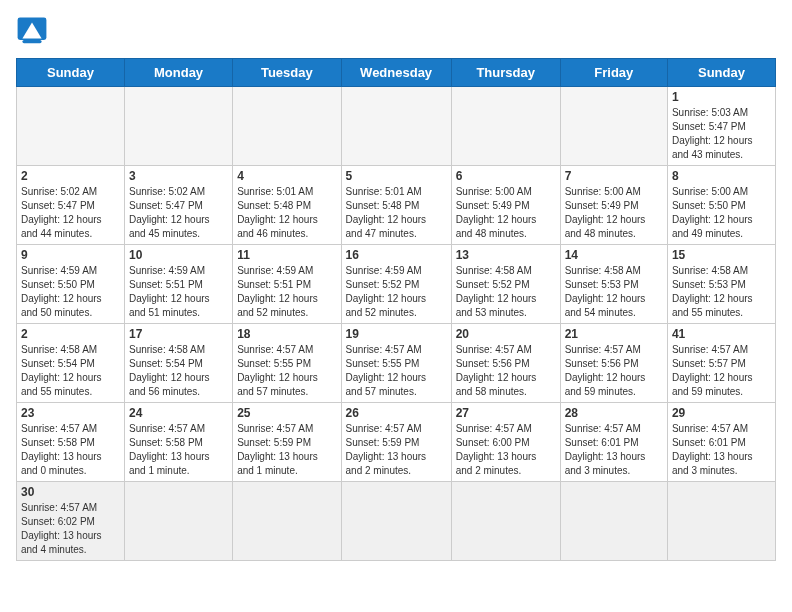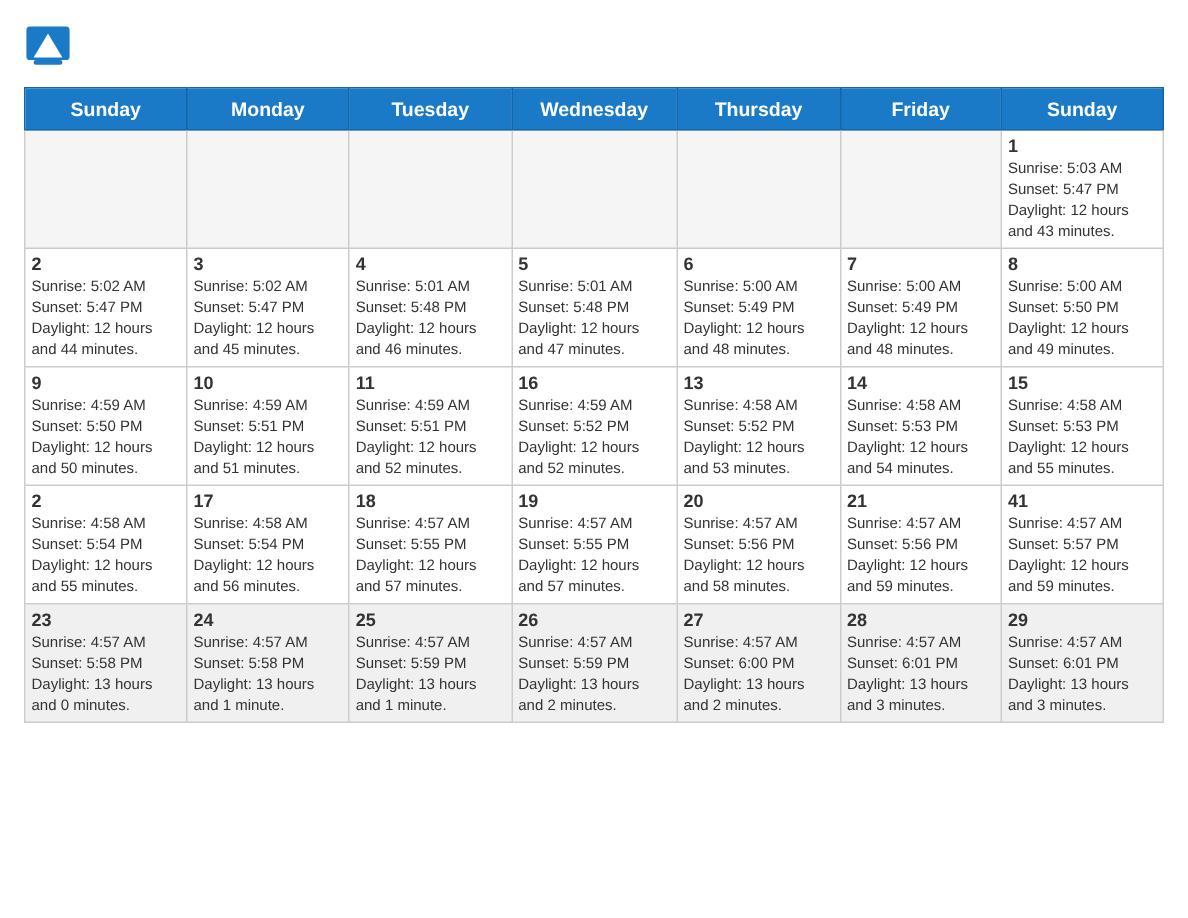--- a/index.html
+++ b/index.html
@@ -326,14 +326,29 @@
 and 3 minutes.</div>
         </td>
         <td>
           <span class="day-number">29</span>
           <div class="day-info" style="white-space: pre-line;">Sunrise: 4:57 AM
 Sunset: 6:01 PM
 Daylight: 13 hours
 and 3 minutes.</div>
         </td>
       </tr>
+      <tr class="last-row">
+        <td>
+          <span class="day-number">30</span>
+          <div class="day-info" style="white-space: pre-line;">Sunrise: 4:57 AM
+Sunset: 6:02 PM
+Daylight: 13 hours
+and 4 minutes.</div>
+        </td>
+        <td class="empty"></td>
+        <td class="empty"></td>
+        <td class="empty"></td>
+        <td class="empty"></td>
+        <td class="empty"></td>
+        <td class="empty"></td>
+      </tr>
     </tbody>
 </table>
 
 </body></html>

